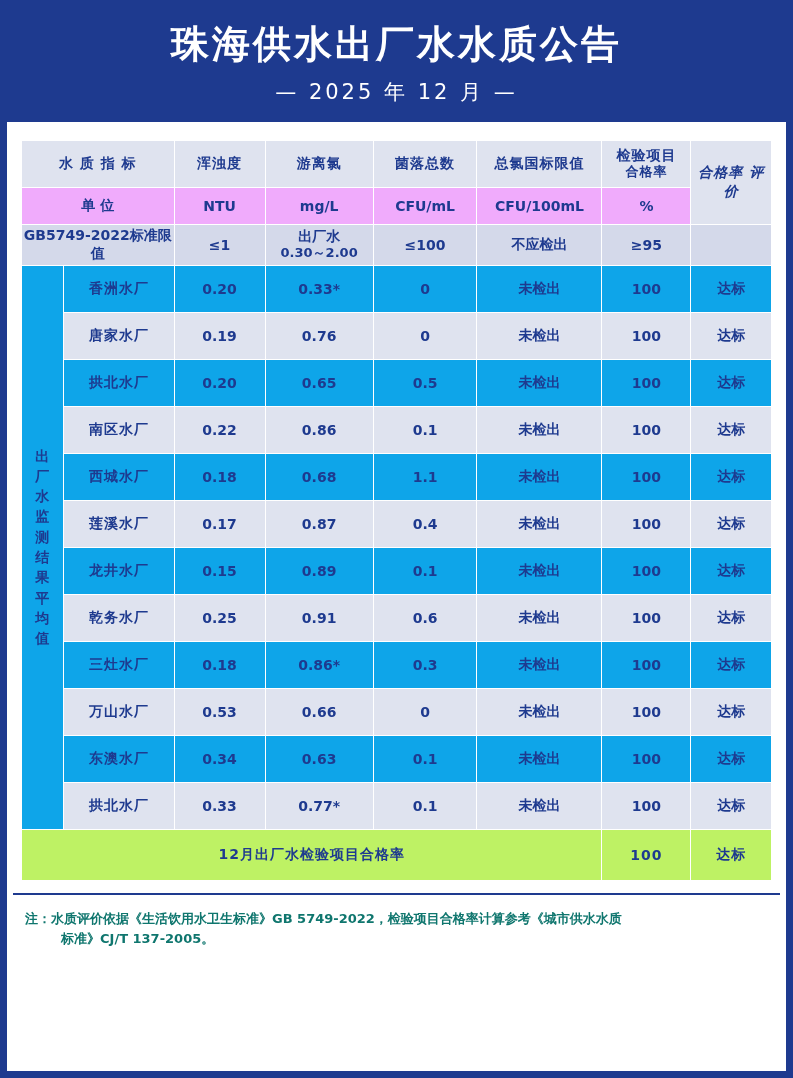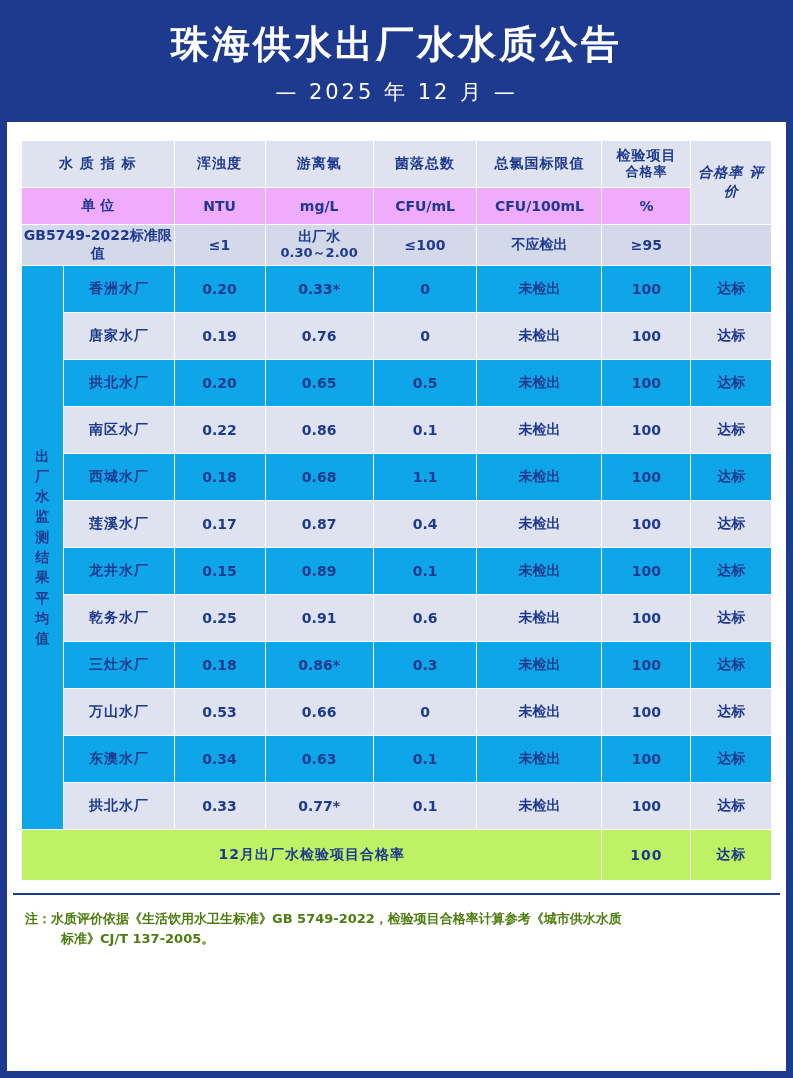--- a/index.html
+++ b/index.html
@@ -117,21 +117,21 @@
     line-height: 1.3;
   }
   .two-line small {
     display: block;
     font-size: 13px;
   }
   
   .notes {
     padding: 14px 18px 0 18px;
     font-size: 13px;
-    color: #4d7c0f;
+    color: #0f766e;
     font-weight: bold;
     font-family: "DejaVu Sans", "Liberation Sans", sans-serif;
     line-height: 1.55;
   }
   .note-block { margin-bottom: 10px; }
   .note-indent { display: block; padding-left: 36px; }
   .rule {
     height: 2px;
     background: #1e3a8f;
     margin: 12px 6px 0 6px;

